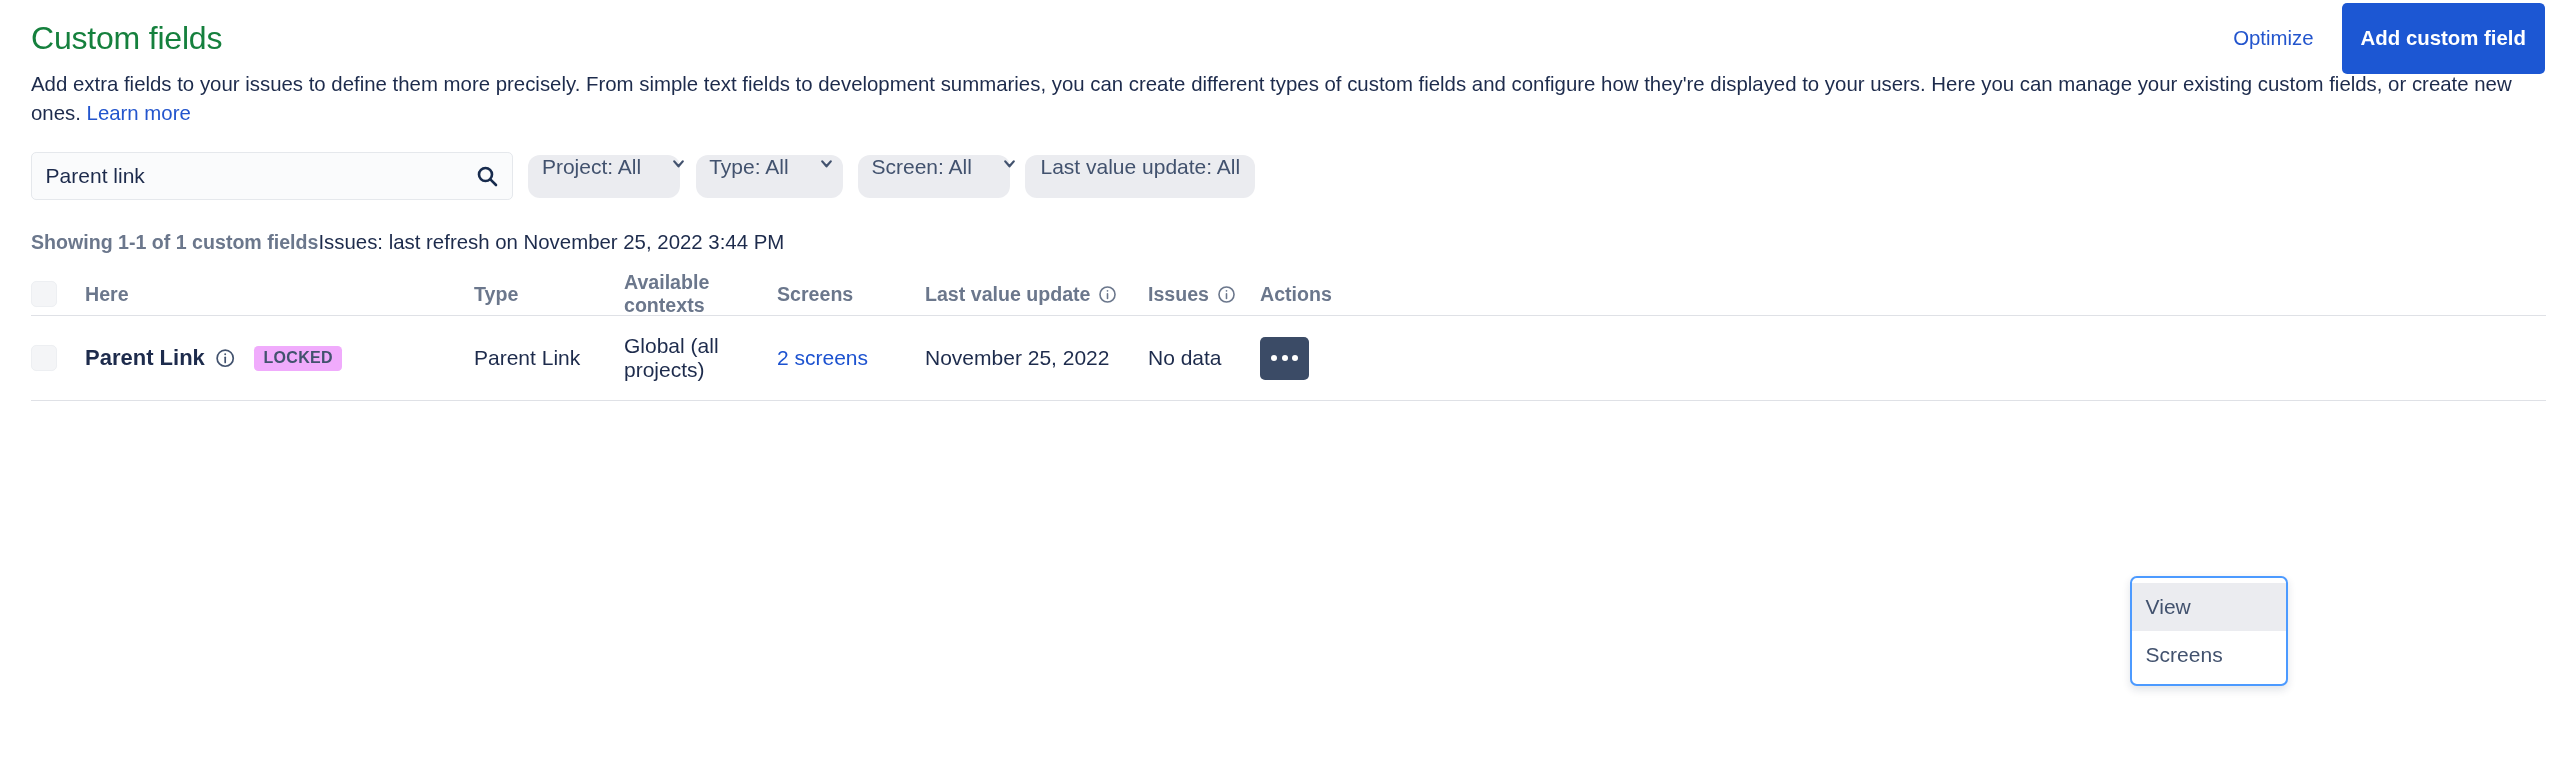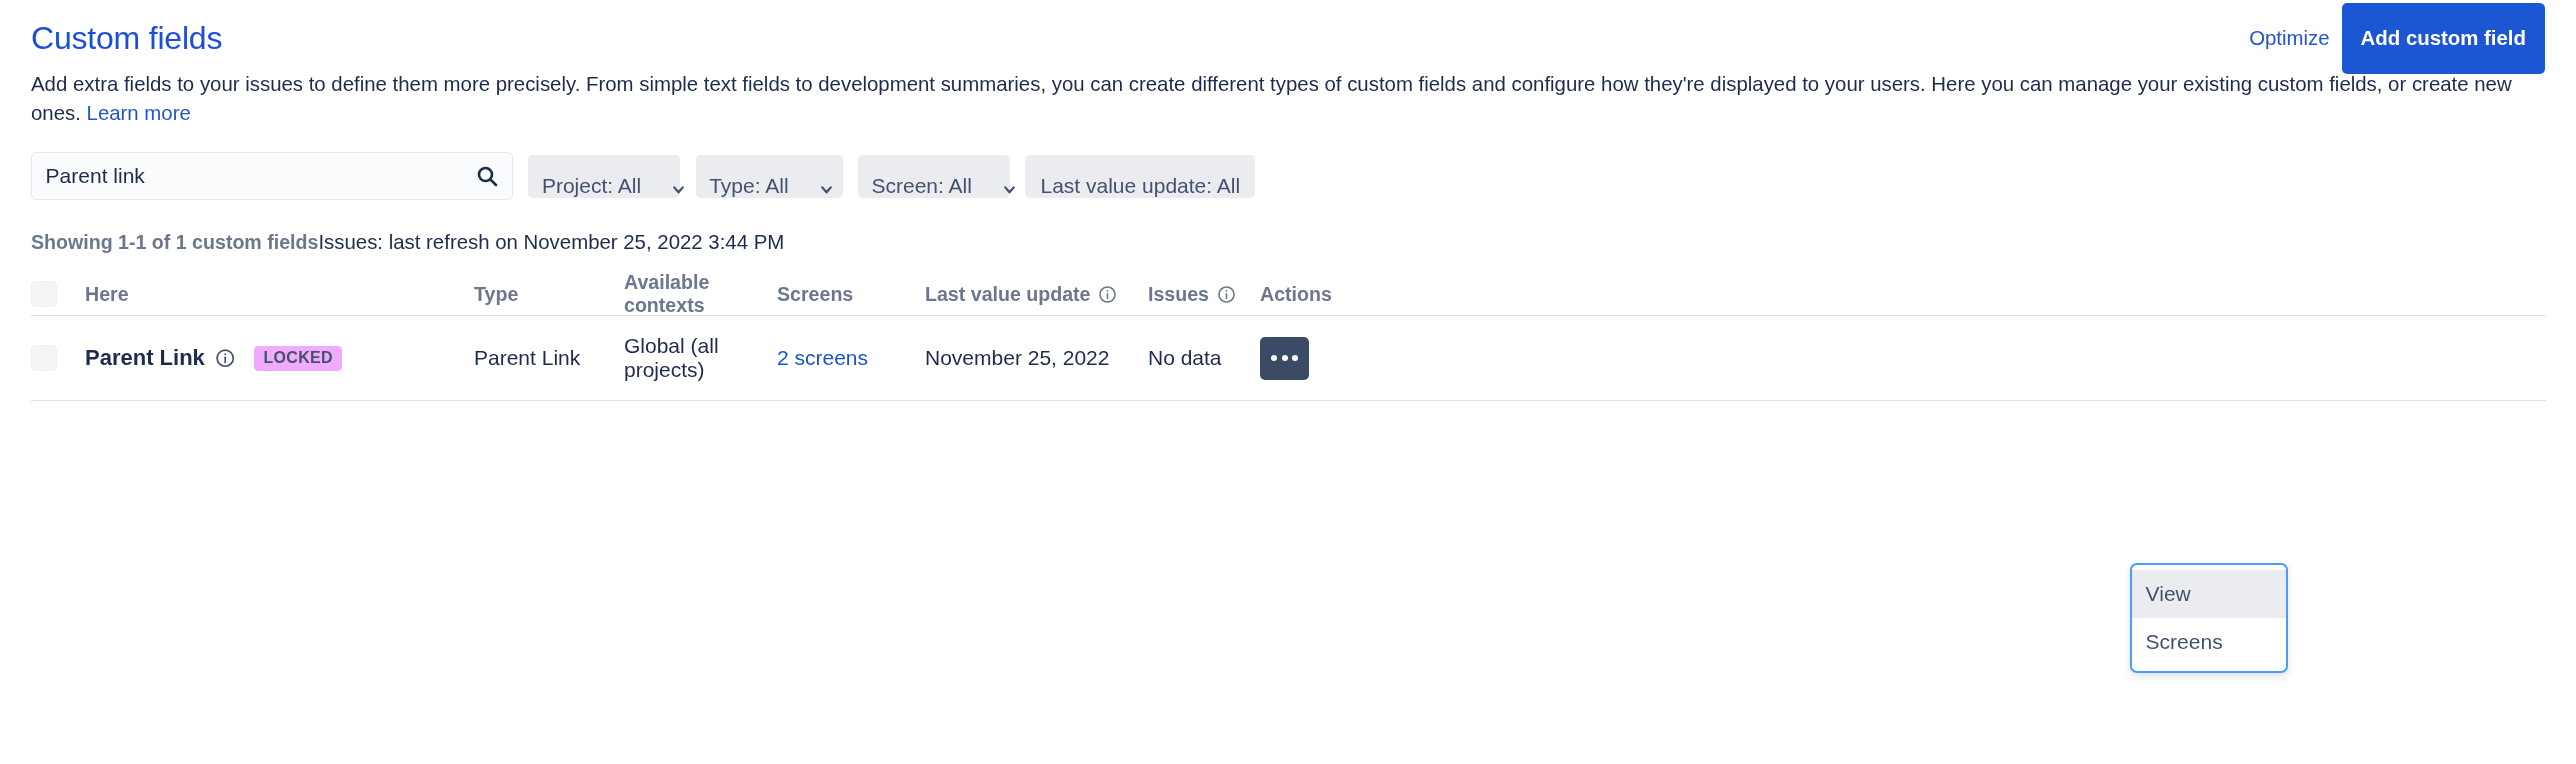--- a/index.html
+++ b/index.html
@@ -21,26 +21,26 @@
     position: relative;
     display: flex;
     align-items: center;
     justify-content: space-between;
     padding-top: 22px;
     height: 55px;
   }
   .page-title {
     font-size: 32px;
     font-weight: 400;
-    color: #1d4ed8;
+    color: #15803d;
     letter-spacing: -0.2px;
     line-height: 1.1;
     margin: 0;
   }
-  .header-actions { display: flex; align-items: center; gap: 12px; }
+  .header-actions { display: flex; align-items: center; gap: 28px; }
   .optimize-link {
     font-size: 20.4px;
     color: #2355CD;
     text-decoration: none;
     cursor: pointer;
     white-space: nowrap;
   }
   .btn-primary {
     background: #1C57D3;
     color: #ffffff;
@@ -96,23 +96,23 @@
     top: 50%;
     transform: translateY(-50%);
     width: 24px; height: 24px;
     display: flex; align-items: center; justify-content: center;
     cursor: pointer;
   }
   .filter-pill {
     height: 43px;
     background: #EBECF0;
     border: none;
-    border-radius: 5px;
-    display: flex;
-    align-items: flex-end;
+    border-radius: 12px;
+    display: flex;
+    align-items: flex-start;
     gap: 0;
     padding: 0 13.6px;
     font-size: 21px;
     color: #42526E;
     cursor: pointer;
     font-family: "Liberation Sans", sans-serif;
     white-space: nowrap;
   }
   .filter-pill .pill-label { color: #42526E; }
   .filter-pill .chev {
@@ -219,21 +219,21 @@
     cursor: pointer;
   }
   .actions-btn .dot {
     width: 6px; height: 6px; border-radius: 50%; background: #ffffff;
   }
 
   
   .dropdown {
     position: absolute;
     left: 2130px;
-    top: 563px;
+    top: 576px;
     width: 158px;
     background: #ffffff;
     border: 2.6px solid #4C9AFF;
     border-radius: 6.8px;
     padding: 5.1px 0;
     z-index: 40;
     box-shadow: 0 3.4px 8.5px rgba(9,30,66,0.12);
     overflow: hidden;
   }
   .menu-item {

